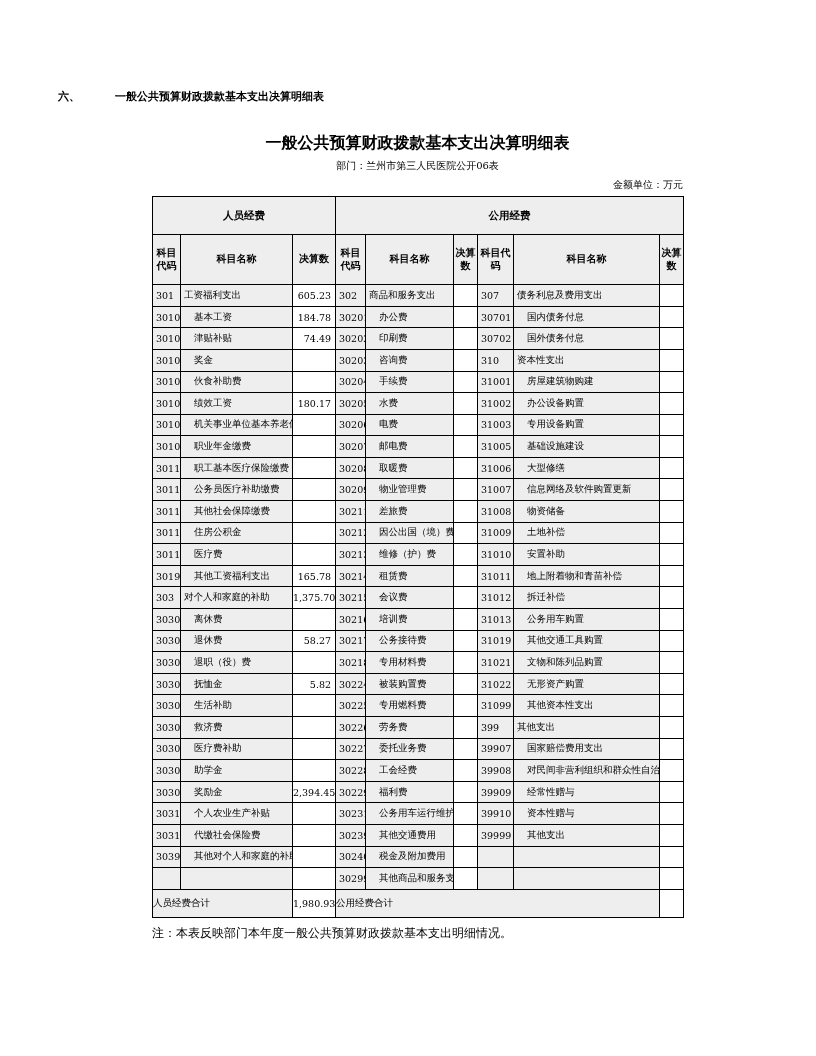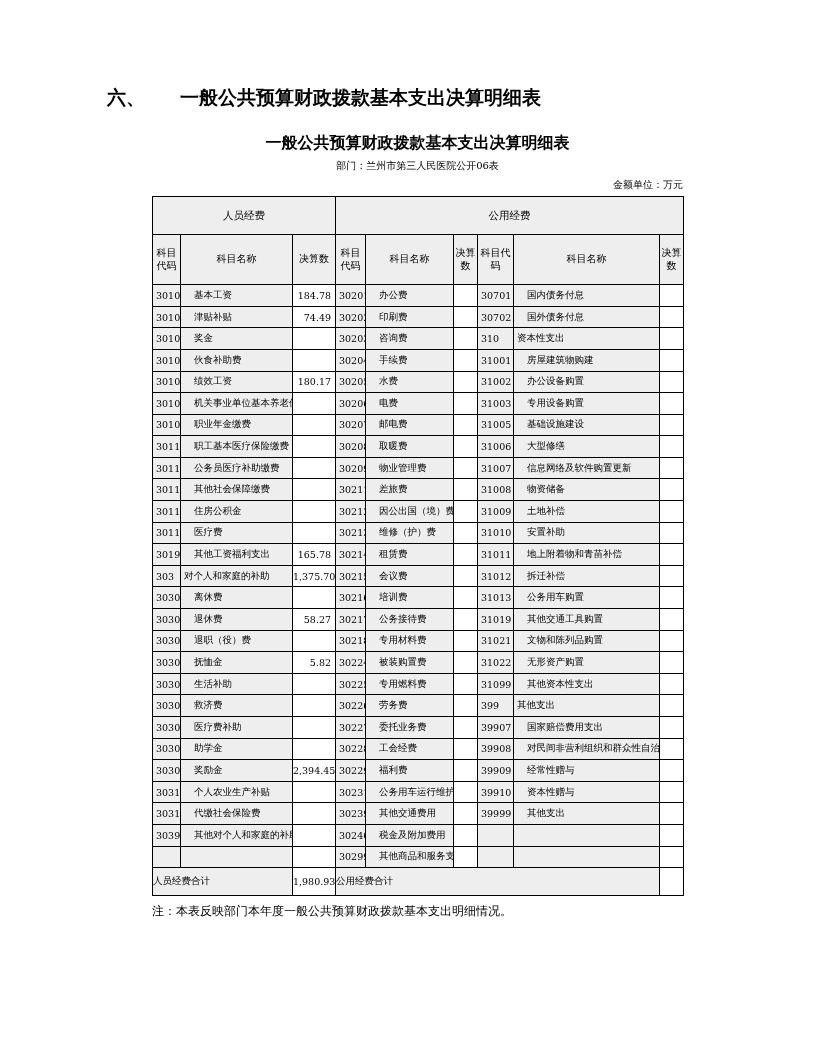--- a/index.html
+++ b/index.html
@@ -7,22 +7,22 @@
   .page {
     position: relative;
     width: 816px;
     height: 1056px;
     background: #ffffff;
     font-family: "DejaVu Serif", "Liberation Serif", serif;
     color: #000000;
     overflow: hidden;
   }
   .section-heading {
-    margin: 88px 0 0 107px;
-    font-size: 19px;
+    margin: 88px 0 0 58px;
+    font-size: 11px;
     font-weight: bold;
     line-height: 18px;
   }
   .section-heading .sec-num { display: inline-block; margin-right: 35px; }
   .content { margin-left: 152px; width: 531px; }
   .doc-title {
     margin-top: 26px;
     text-align: center;
     font-family: "DejaVu Sans", "Liberation Sans", sans-serif;
     font-weight: bold;
@@ -44,21 +44,21 @@
     table-layout: fixed;
     border: 1.5px solid #000;
   }
   table.budget th, table.budget td {
     border: 1px solid #000;
     overflow: hidden;
     white-space: nowrap;
   }
   table.budget th {
     background: #eeeeee;
-    font-weight: normal;
+    font-weight: bold;
     font-size: 10px;
     text-align: center;
     white-space: normal;
     line-height: 1.25;
     padding: 12px 0;
   }
   tr.group-header th { height: 22px; font-size: 10.5px; }
   tr.col-header th { height: 42px; vertical-align: middle; }
   table.budget td { font-size: 9.5px; height: 21.6px; vertical-align: middle; }
   td.code { background: #eeeeee; text-align: left; padding-left: 3px; }
@@ -122,20 +122,31 @@
           <th>科目代码</th>
           <th>科目名称</th>
           <th>决算数</th>
           <th>科目代码</th>
           <th>科目名称</th>
           <th>决算数</th>
         </tr>
       </thead>
       <tbody id="table-body">
           <tr>
+    <td class="code">301</td>
+    <td class="name">工资福利支出</td>
+    <td class="val">605.23</td>
+    <td class="code">302</td>
+    <td class="name">商品和服务支出</td>
+    <td class="val"></td>
+    <td class="code">307</td>
+    <td class="name">债务利息及费用支出</td>
+    <td class="val"></td>
+  </tr>
+          <tr>
     <td class="code">30101</td>
     <td class="name indent">基本工资</td>
     <td class="val">184.78</td>
     <td class="code">30201</td>
     <td class="name indent">办公费</td>
     <td class="val"></td>
     <td class="code">30701</td>
     <td class="name indent">国内债务付息</td>
     <td class="val"></td>
   </tr>

